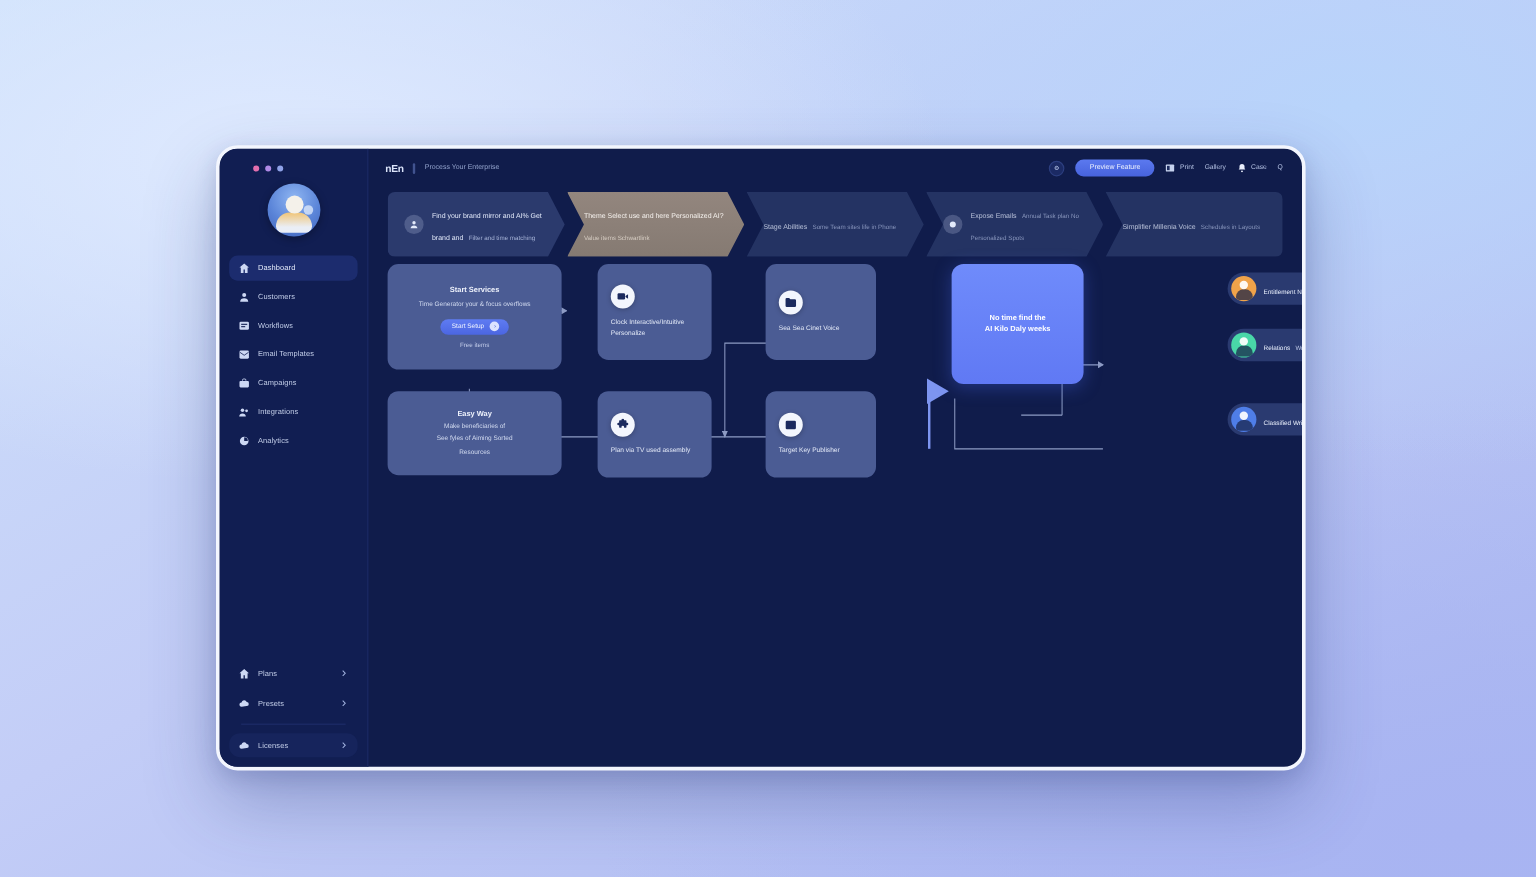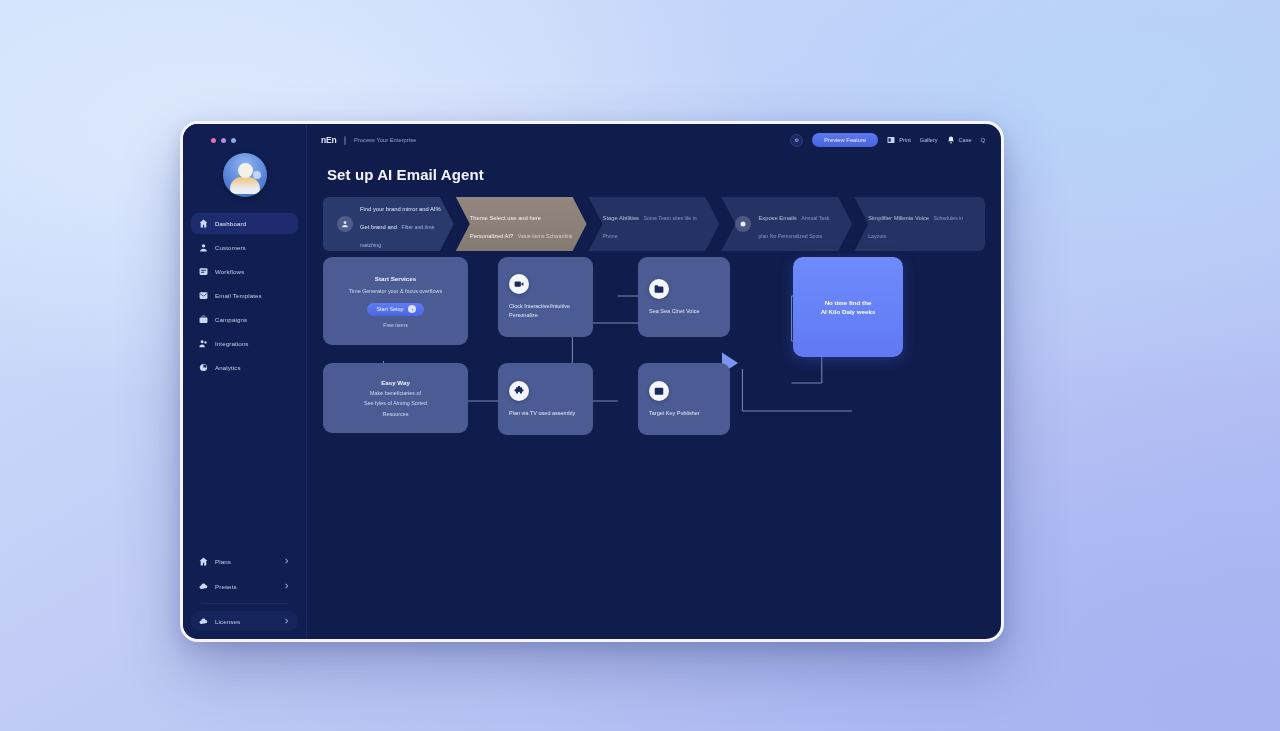--- a/index.html
+++ b/index.html
@@ -14,21 +14,21 @@
       radial-gradient(ellipse 80% 70% at 88% 12%, #b8d4fb 0%, rgba(184,212,251,0) 60%),
       radial-gradient(ellipse 90% 80% at 95% 95%, #a8b4f2 0%, rgba(168,180,242,0) 62%),
       linear-gradient(150deg, #cfe2fb 0%, #c3cdf7 45%, #a9b6f0 100%);
     position: relative;
   }
 
   
   .window {
     position: absolute;
     left: 180px; top: 121px;
-    width: 824px; height: 521px;
+    width: 908px; height: 521px;
     background: #101c4b;
     border-radius: 18px;
     border: 3px solid #f3f6fe;
     box-shadow: 0 26px 60px rgba(40,55,120,.32), 0 6px 18px rgba(40,55,120,.18);
     overflow: hidden;
     display: flex;
   }
 
   
   .sidebar {
@@ -427,21 +427,20 @@
           <span class="top-text">Case</span>
         </span>
         <span class="top-link">
           <span class="top-text">Q</span>
         </span>
       </div>
     </header>
 
     <div class="content">
 
-      <h1 class="page-title">Set up AI Email Agent</h1>
 
       <div class="stepper">
         <div class="step done">
           <span class="step-ico">
               <svg viewBox="0 0 16 16">
                 <circle cx="8" cy="5.2" r="2.8"></circle>
                 <path d="M2.4 14.6c0-3.1 2.5-4.8 5.6-4.8s5.6 1.7 5.6 4.8z"></path>
               </svg>
             </span>
           <span class="step-txt">

